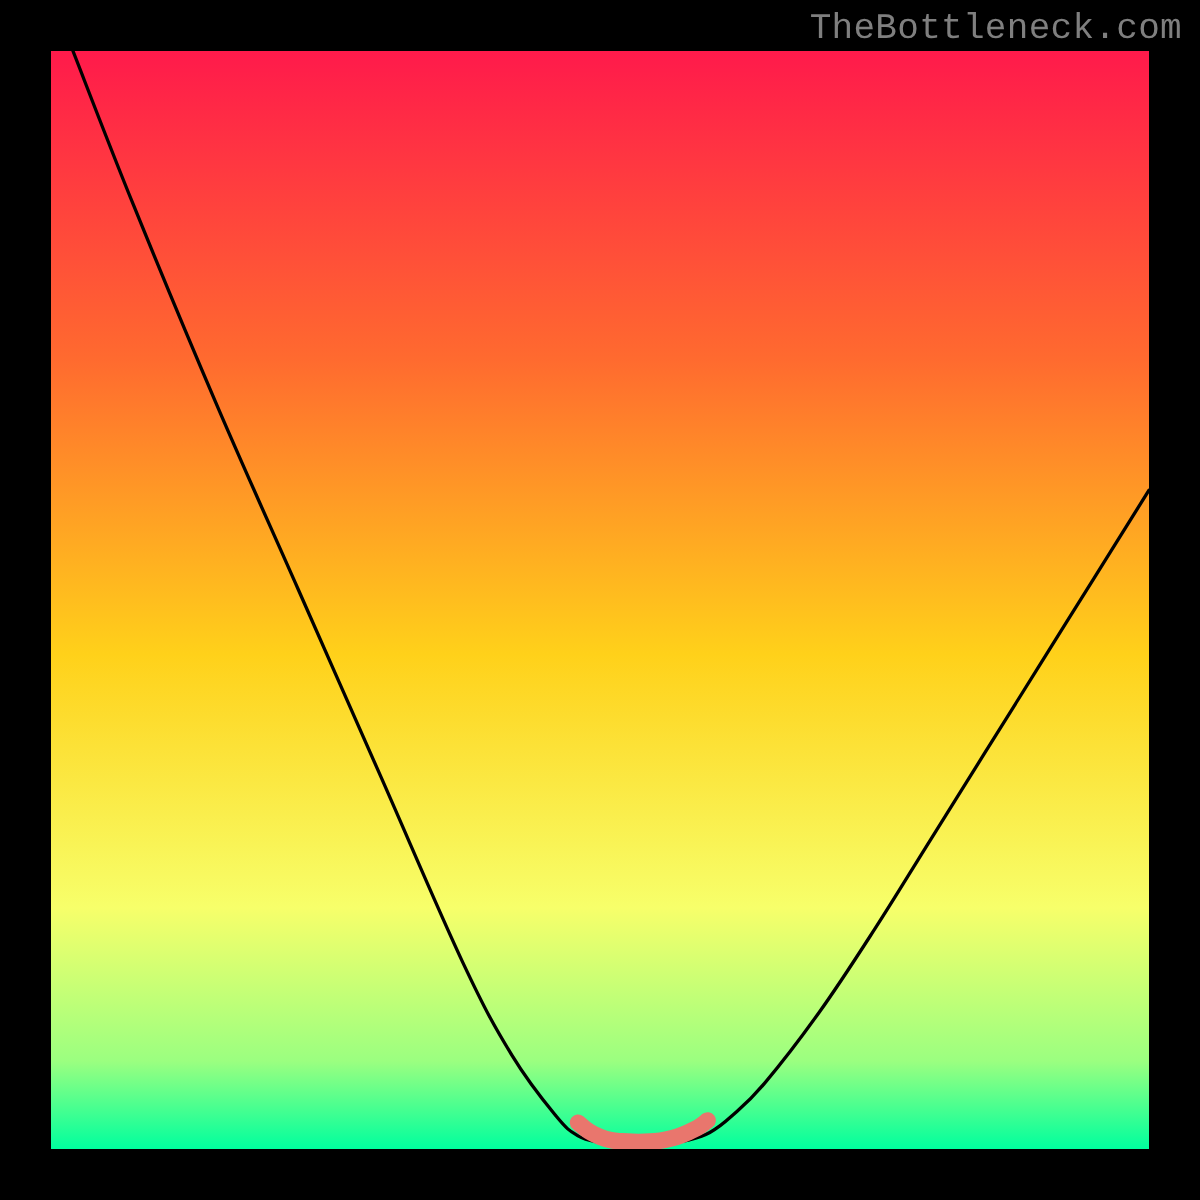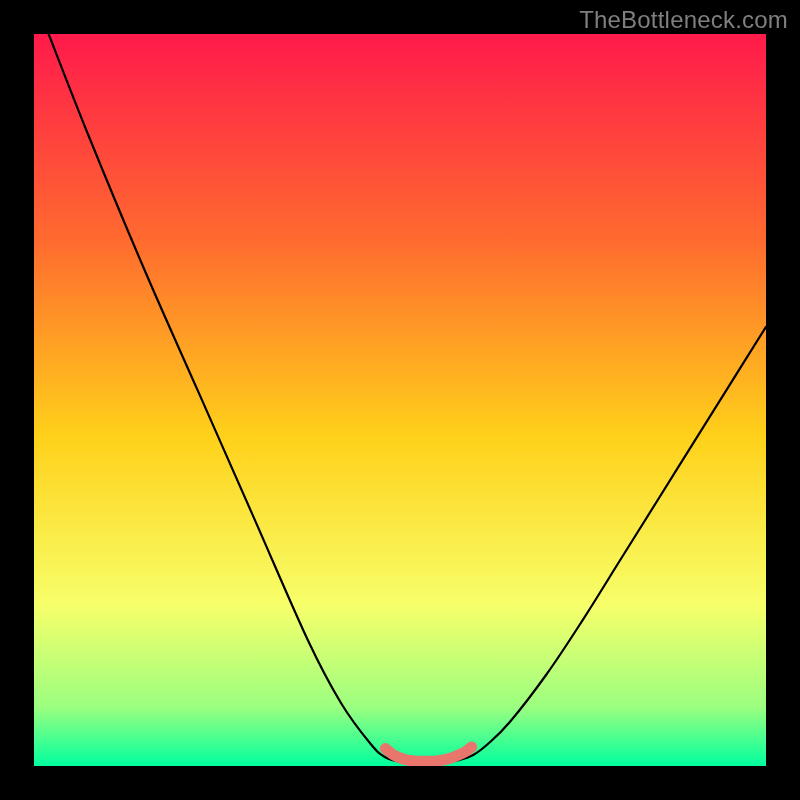--- a/index.html
+++ b/index.html
@@ -9,20 +9,21 @@
     height: 800px;
     background: #000;
     overflow: hidden;
     font-family: Arial, Helvetica, sans-serif;
   }
   .frame {
     position: relative;
     width: 800px;
     height: 800px;
     background: #000;
+    font-family: Liberation Mono, monospace;
   }
   .attribution {
     position: absolute;
     top: 6px;
     right: 12px;
     color: #7f7f7f;
     font-size: 24px;
     font-weight: 400;
     letter-spacing: 0.2px;
     z-index: 10;

